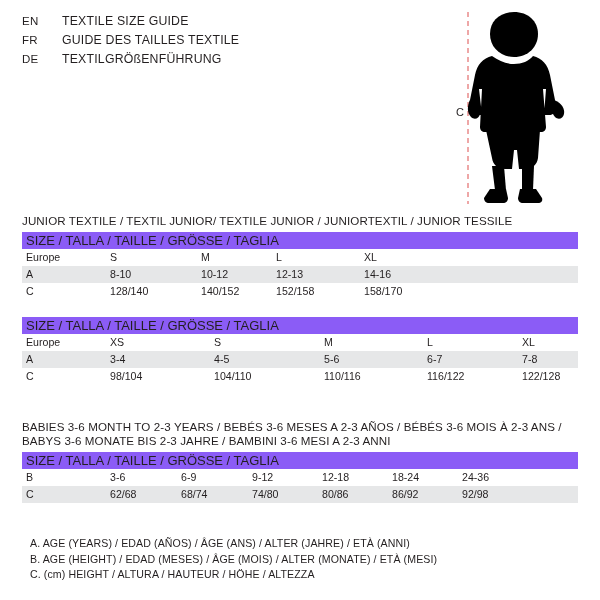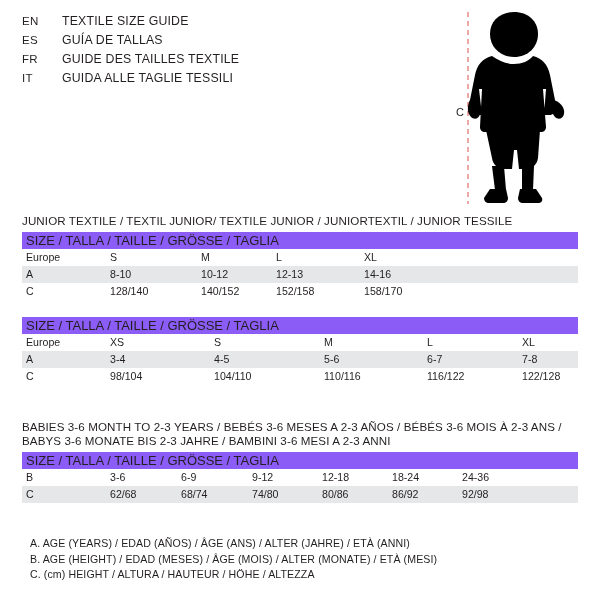--- a/index.html
+++ b/index.html
@@ -111,30 +111,26 @@
 <body>
 
 <div id="page">
 
   <div class="header">
     <div class="header-row">
       <div class="lang-code">EN</div>
       <div class="lang-title">TEXTILE SIZE GUIDE</div>
     </div>
     <div class="header-row">
-      <div class="lang-code">ES</div>
-      <div class="lang-title">GUÍA DE TALLAS</div>
-    </div>
-    <div class="header-row">
       <div class="lang-code">FR</div>
       <div class="lang-title">GUIDE DES TAILLES TEXTILE</div>
     </div>
     <div class="header-row">
-      <div class="lang-code">IT</div>
-      <div class="lang-title">GUIDA ALLE TAGLIE TESSILI</div>
+      <div class="lang-code">DE</div>
+      <div class="lang-title">TEXTILGRÖßENFÜHRUNG</div>
     </div>
   </div>
 
   <div class="figure">
     <svg width="140" height="200" viewBox="0 0 140 200" xmlns="http://www.w3.org/2000/svg">
 
       <line x1="16" y1="4" x2="16" y2="196" stroke="#e06060" stroke-width="1.1" stroke-dasharray="5,4"></line>
       <g fill="#000000">
 
         <path d="M62 4 c-14 0 -24 9 -24 22 0 13 10 23 24 23 14 0 24 -10 24 -23 0 -13 -10 -22 -24 -22 z"></path>

